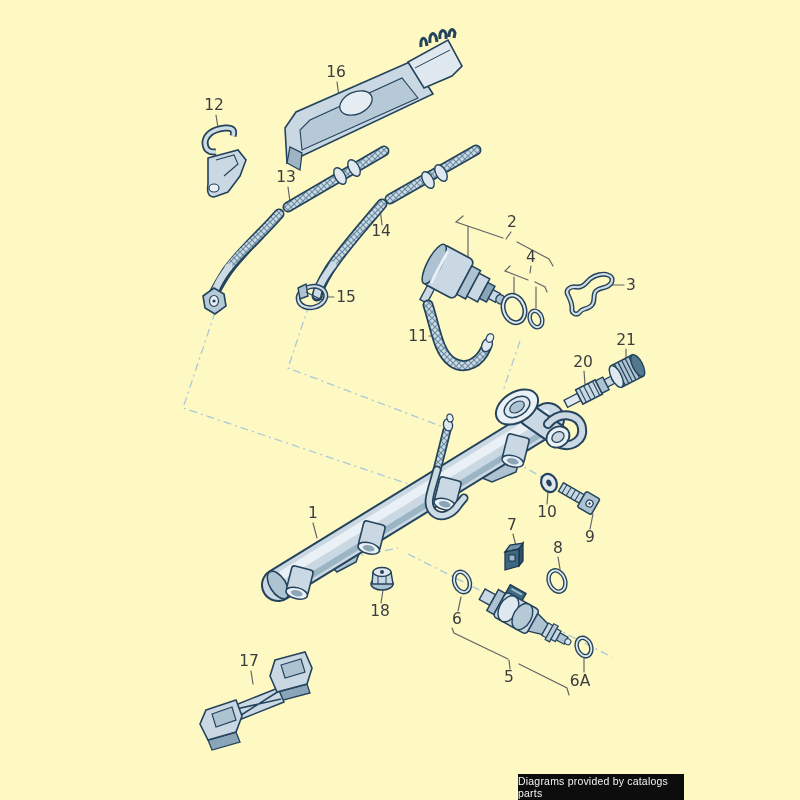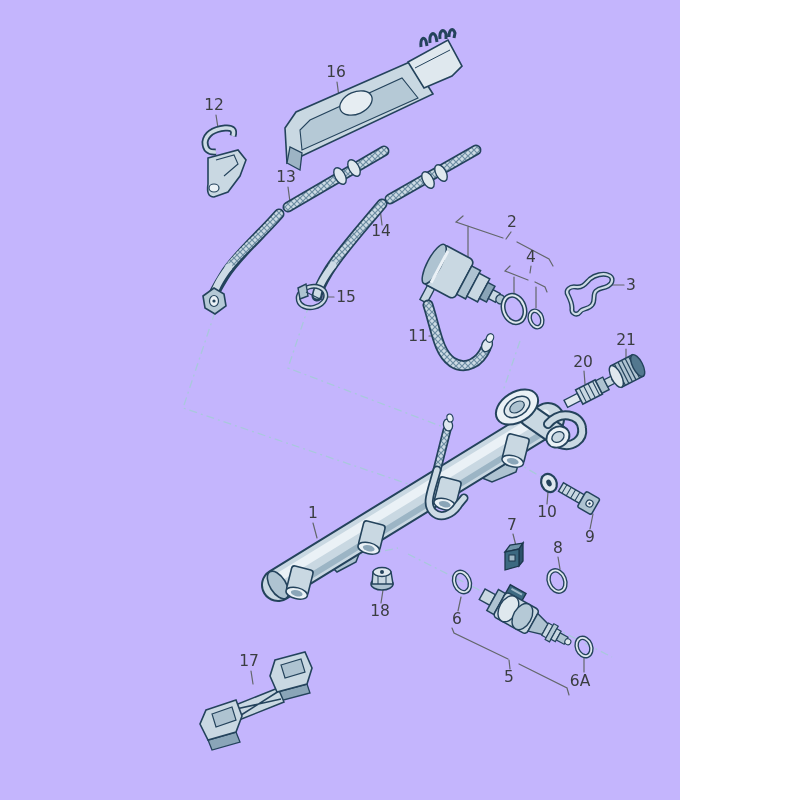--- a/index.html
+++ b/index.html
@@ -1,16 +1,16 @@
 <!DOCTYPE html>
 <html><head>
 <meta charset="utf-8">
 <style>
   html,body{margin:0;padding:0;background:#ffffff;}
-  #stage{position:relative;width:680px;height:800px;background:#c4b5fd;overflow:hidden;
+  #stage{position:relative;width:800px;height:800px;background:#fef9c3;overflow:hidden;
          font-family:"DejaVu Sans",sans-serif;}
   svg{position:absolute;left:0;top:0;}
   .lbl{font:15.5px "DejaVu Sans",sans-serif;fill:#3a3d40;text-anchor:middle;}
   .leader{stroke:#63676b;stroke-width:1.2;fill:none;stroke-linecap:round;}
   .axis{stroke:#a9c8dc;stroke-width:1.3;fill:none;stroke-dasharray:8 4 2 4;}
   .out{stroke:#24435c;fill:none;}
   #footer-bar{position:absolute;left:518px;top:774px;width:166px;height:26px;
       background:#0d0d0d;color:#f2f2f2;display:flex;align-items:center;justify-content:center;
       font:10.5px "Liberation Sans",sans-serif;letter-spacing:.2px;}
 </style>
@@ -298,13 +298,16 @@
         <text x="512" y="530" class="lbl">7</text>
         <text x="558" y="553" class="lbl">8</text>
         <text x="380" y="616" class="lbl">18</text>
         <text x="457" y="624" class="lbl">6</text>
         <text x="509" y="682" class="lbl">5</text>
         <text x="580" y="686" class="lbl">6A</text>
         <text x="249" y="666" class="lbl">17</text>
       </g>
 </svg>
 
+<div id="footer-bar">
+  <span>Diagrams provided by catalogs parts</span>
 </div>
+</div>
 
 </body></html>

